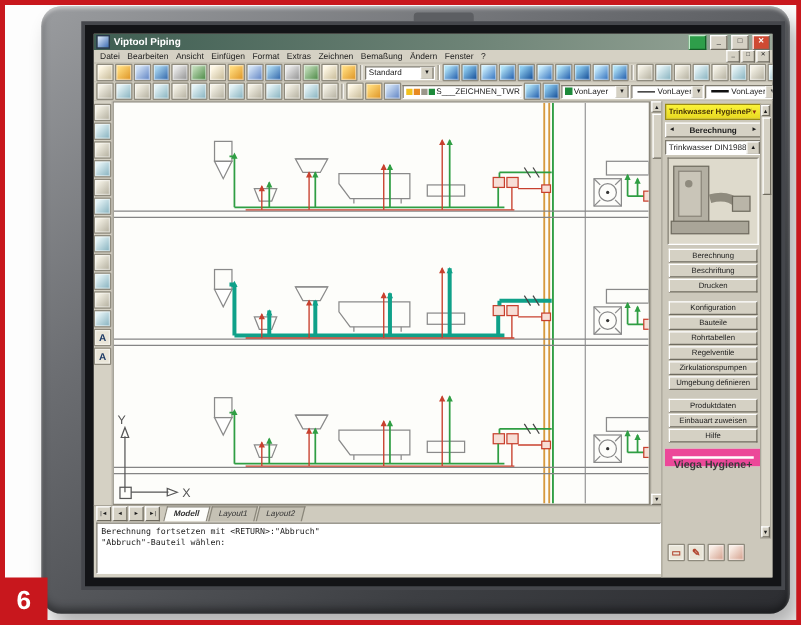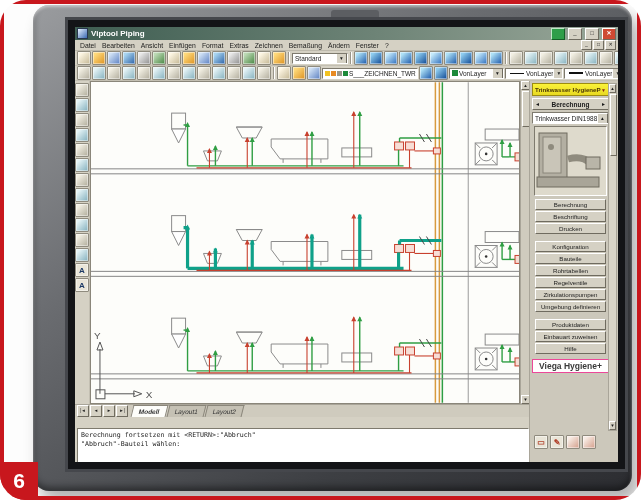--- a/index.html
+++ b/index.html
@@ -1,16 +1,16 @@
 <!DOCTYPE html>
 <html><head>
 <meta charset="utf-8">
 <style>
   html,body{margin:0;padding:0;background:#ffffff;}
-  .page{position:relative;width:641px;height:500px;background:#fdfdfd;overflow:hidden;font-family:"Liberation Sans",sans-serif;border-radius:26px;}
+  .page{position:relative;width:641px;height:500px;background:#fdfdfd;overflow:hidden;font-family:"Liberation Sans",sans-serif;}
   .frame{position:absolute;inset:0;border:4px solid #c8171d;z-index:60;pointer-events:none;}
   .badge{position:absolute;left:0;bottom:0;width:38px;height:38px;background:#c8171d;color:#fff;
          display:flex;align-items:center;justify-content:center;font-size:21px;font-weight:bold;z-index:70;}
   .monitor{position:absolute;left:33px;top:5px;width:599px;height:486px;border-radius:16px;
            background:linear-gradient(145deg,#9a9c9f 0%,#6a6c70 35%,#3d3f43 75%,#2c2d31 100%);
            box-shadow:inset 0 2px 3px rgba(255,255,255,.5), inset 0 -4px 7px rgba(0,0,0,.45), 7px 11px 16px rgba(0,0,0,.30);}
   .notch{position:absolute;left:298px;top:5px;width:48px;height:7px;background:#5c5e62;border-radius:3px 3px 0 0;}
   .screen{position:absolute;left:75px;top:27px;width:543px;height:435px;background:#d5d1c4;overflow:hidden;
           font-size:7px;color:#1c1c1c;box-shadow:0 0 0 7px #131417, 0 0 0 10px #45474c;z-index:10;}
   
@@ -52,39 +52,39 @@
   .sthumb{width:7px;height:34px;margin:1px;background:#d5d1c4;border:1px solid;border-color:#fff #6f6b5f #6f6b5f #fff;}
   .tabbar{position:absolute;left:0;top:377px;width:454px;height:13px;background:#cfcbbe;display:flex;align-items:flex-end;
           gap:1px;padding:1px 0 0 2px;box-sizing:border-box;border-top:1px solid #a9a599;}
   .tnav{width:10px;height:10px;background:#d5d1c4;border:1px solid;border-color:#fff #6f6b5f #6f6b5f #fff;
         font-size:4.5px;line-height:9px;text-align:center;}
   .tab{height:11px;padding:0 6px;font-size:6.5px;line-height:11px;background:#c5c1b4;border:1px solid #8a867a;
        border-bottom:none;transform:skewX(-14deg);color:#333;}
   .tab.active{background:#fdfdfa;font-weight:bold;}
   .cmd{position:absolute;left:2px;top:391px;width:452px;height:41px;background:#fff;border:1px solid;
        border-color:#7e7a6e #fff #fff #7e7a6e;box-sizing:border-box;font-family:"DejaVu Sans Mono",monospace;
-       font-size:6.6px;line-height:9px;padding:2px 12px 0 3px;overflow:hidden;margin-top:10px;}
+       font-size:6.6px;line-height:9px;padding:2px 12px 0 3px;overflow:hidden;}
   .cmdscroll{position:absolute;right:3px;top:392px;width:9px;height:39px;background:#cfcbbe;}
   
   .panel{position:absolute;left:454px;top:54px;width:89px;height:381px;background:#ccc8bb;border-left:1px solid #a9a599;box-sizing:border-box;}
   .p-header{position:absolute;left:2px;top:2px;width:77px;height:13px;background:linear-gradient(#fbf339,#e8d921);
             border:1px solid #9c8c10;display:flex;align-items:center;box-sizing:border-box;padding:0 2px;}
   .p-header .ht{flex:1;font-size:6.2px;font-weight:bold;color:#4a3605;white-space:nowrap;overflow:hidden;}
   .p-header .ha{color:#8a2a12;font-size:5px;}
   .p-nav{position:absolute;left:2px;top:17px;width:77px;height:12px;background:#d5d1c4;border:1px solid;
          border-color:#fff #6f6b5f #6f6b5f #fff;display:flex;align-items:center;box-sizing:border-box;}
   .p-nav .nt{flex:1;text-align:center;font-weight:bold;font-size:6.5px;}
   .p-nav .na{width:9px;font-size:5px;text-align:center;}
   .p-combo{position:absolute;left:2px;top:31px;width:77px;height:12px;}
   .p-img{position:absolute;left:4px;top:45px;width:73px;height:70px;background:#dedacc;border:1px solid;
          border-color:#7e7a6e #fff #fff #7e7a6e;box-sizing:border-box;}
   .p-btn{position:absolute;left:5px;width:71px;height:11px;background:#d5d1c4;border:1px solid;
          border-color:#fff #6f6b5f #6f6b5f #fff;font-size:6.2px;text-align:center;line-height:10px;
          box-sizing:border-box;white-space:nowrap;overflow:hidden;}
-  .p-footer{position:absolute;left:2px;top:278px;width:77px;height:14px;background:#fff;border:1px solid #ec4899;
+  .p-footer{position:absolute;left:2px;top:278px;width:77px;height:14px;background:#fff;border:6px solid #ec4899;
             box-sizing:border-box;font-size:8.5px;font-weight:bold;color:#3a3a3a;text-align:center;line-height:12px;}
   .p-scroll{position:absolute;right:1px;top:2px;width:9px;height:348px;background:#d9d5c8;border:1px solid #a9a599;box-sizing:border-box;}
   .markup{position:absolute;left:4px;top:354px;display:flex;gap:2px;}
   .markup .ticon{color:#b0402a;background:linear-gradient(135deg,#f6eee6,#e2c7ba);}
 </style>
 </head>
 <body>
 
 <div class="page">
   <div class="monitor">

